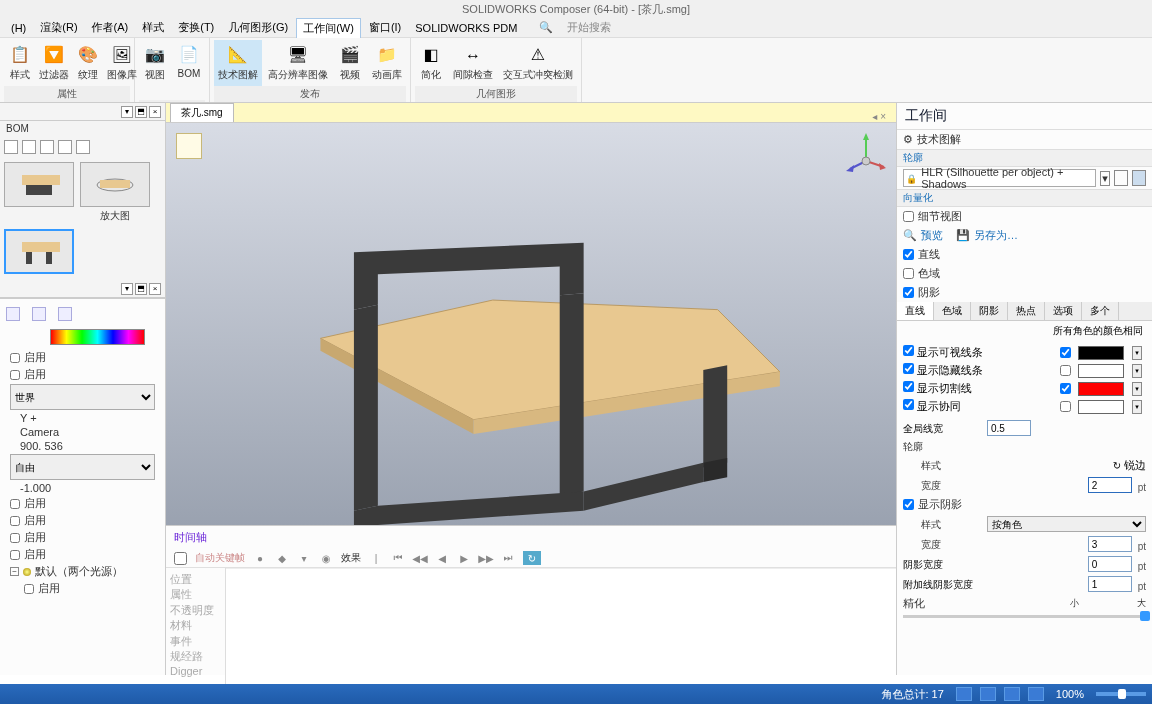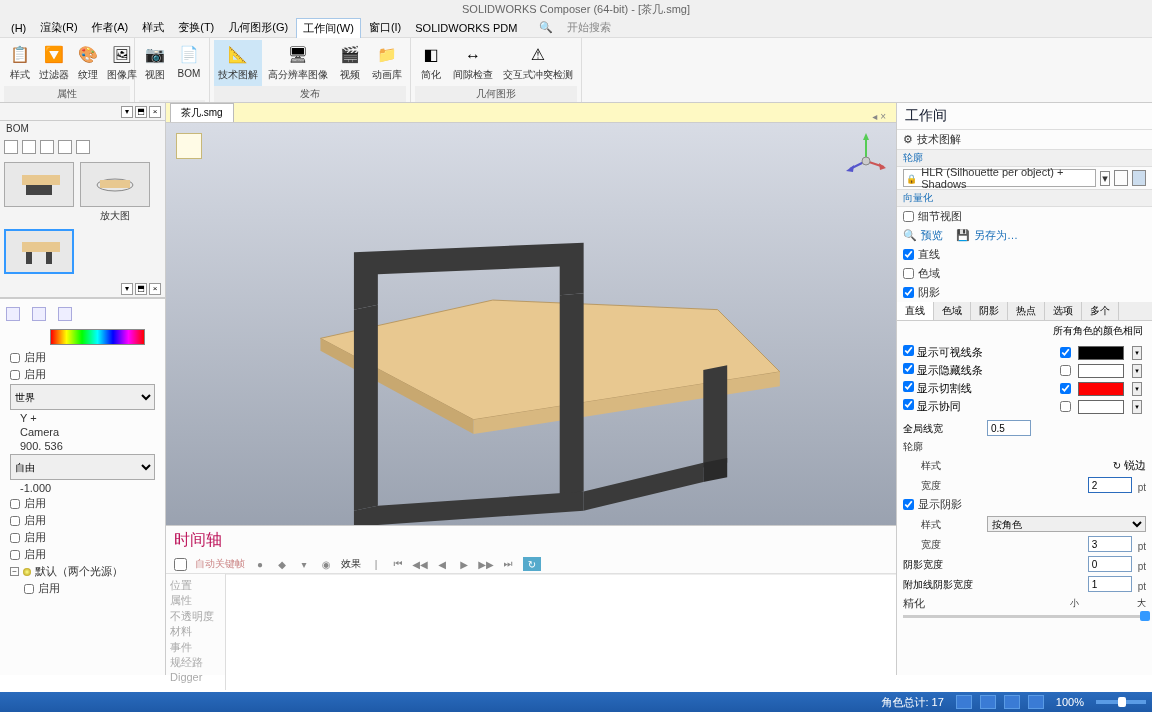--- a/index.html
+++ b/index.html
@@ -39,21 +39,21 @@
 .prop-row .indent { margin-left: 10px; }
 .tree-toggle { width: 9px; height: 9px; border: 1px solid #888; display: inline-flex; align-items: center; justify-content: center; font-size: 8px; line-height: 1; }
 .center { flex: 1; display: flex; flex-direction: column; }
 .doc-tabs { height: 20px; background: #fef9c3; display: flex; align-items: flex-end; padding: 0 4px; gap: 4px; border-bottom: 1px solid #ccc; }
 .doc-tab { padding: 2px 10px; background: #fff; border: 1px solid #bbb; border-bottom: none; font-size: 10px; cursor: pointer; }
 .doc-close { margin-left: auto; font-size: 10px; color: #888; cursor: pointer; padding-right: 6px; }
 .viewport { flex: 1; background: linear-gradient(to bottom, #d8dce5, #9aa2b0); position: relative; overflow: hidden; }
 .vp-icon { position: absolute; top: 10px; left: 10px; width: 26px; height: 26px; background: #fffbe6; border: 1px solid #c8b878; }
 .compass { position: absolute; top: 10px; right: 10px; width: 40px; height: 40px; }
 .timeline { height: 150px; border-top: 1px solid #ccc; background: #fcfcfc; display: flex; flex-direction: column; }
-.tl-title { padding: 4px 8px; font-size: 16px; color: #be185d; }
+.tl-title { padding: 4px 8px; font-size: 11px; color: #6d28d9; }
 .tl-toolbar { display: flex; align-items: center; gap: 8px; padding: 2px 8px; border-bottom: 1px solid #e0e0e0; }
 .tl-btn { width: 14px; height: 14px; color: #888; cursor: pointer; display: inline-flex; align-items: center; justify-content: center; font-size: 10px; }
 .tl-body { flex: 1; display: flex; }
 .tl-left { width: 60px; border-right: 1px solid #ddd; padding: 4px; font-size: 9px; color: #aaa; line-height: 1.4; }
 .tl-track { flex: 1; background: #fff; border-top: 1px solid #eee; }
 .right-panel { width: 256px; background: #fcfcfc; border-left: 1px solid #ccc; display: flex; flex-direction: column; overflow-y: auto; }
 .rp-title { font-size: 14px; padding: 4px 8px; color: #0f172a; border-bottom: 1px solid #ddd; }
 .rp-row { display: flex; align-items: center; gap: 4px; padding: 2px 6px; font-size: 10px; color: #333; }
 .rp-row input[type=checkbox] { width: 11px; height: 11px; }
 .rp-link { color: #1a6fb8; cursor: pointer; }
@@ -73,21 +73,21 @@
 .rp-grid .dd { width: 10px; height: 14px; border: 1px solid #888; background: #eee; font-size: 7px; display: flex; align-items: center; justify-content: center; }
 .rp-field { display: flex; align-items: flex-end; gap: 6px; padding: 2px 6px; }
 .rp-field label { font-size: 10px; width: 78px; }
 .rp-field input[type=text] { width: 44px; height: 16px; border: 1px solid #7a9ec5; font-size: 10px; padding: 0 3px; }
 .rp-field .unit { font-size: 10px; color: #555; }
 .rp-field select { flex: 1; height: 16px; border: 1px solid #aaa; font-size: 10px; }
 .rp-sub { padding-left: 18px; font-size: 10px; color: #333; }
 .slider-row { display: flex; align-items: center; padding: 2px 6px; gap: 4px; }
 .slider-row .track { flex: 1; height: 3px; background: #ccc; position: relative; }
 .slider-row .thumb { position: absolute; right: -4px; top: -4px; width: 10px; height: 10px; background: #3399ff; border-radius: 2px; }
-.statusbar { position: absolute; bottom: 8px; left: 0; right: 0; height: 20px; background: linear-gradient(to bottom, #2a6bbd, #1e5aa8); display: flex; align-items: center; color: #fff; font-size: 10px; padding: 0 6px; gap: 8px; }
+.statusbar { position: absolute; bottom: 16px; left: 0; right: 0; height: 20px; background: linear-gradient(to bottom, #2a6bbd, #1e5aa8); display: flex; align-items: center; color: #fff; font-size: 10px; padding: 0 6px; gap: 8px; }
 .statusbar .spacer { flex: 1; }
 .sb-item { padding: 0 4px; }
 .sb-icon { width: 16px; height: 14px; background: #3a7bd5; border: 1px solid #5a9be5; }
 </style>
 </head>
 <body>
 
 <div class="titlebar">SOLIDWORKS Composer (64-bit) - [茶几.smg]</div>
 
 <div class="menubar">

